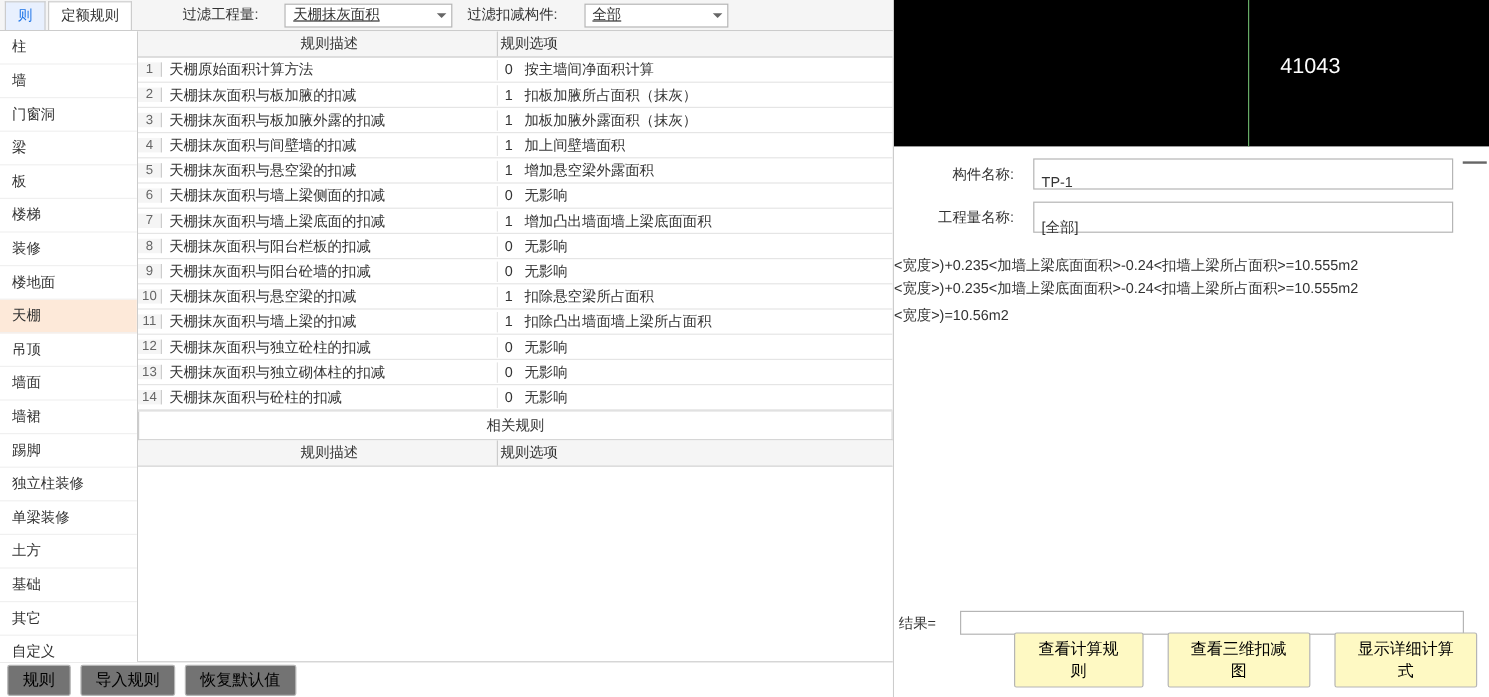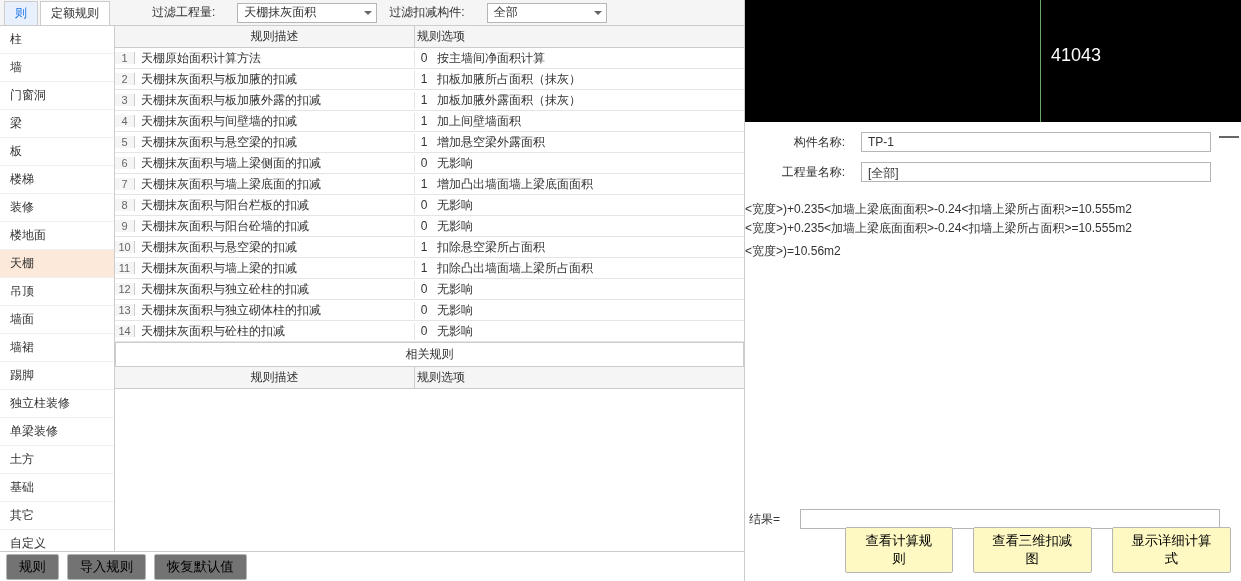--- a/index.html
+++ b/index.html
@@ -7,21 +7,21 @@
     
     .main-container { display: flex; height: 100%; }
     
     .left-panel { width: 745px; display: flex; flex-direction: column; border-right: 1px solid #ccc; background: #fff; position: relative; z-index: 10; }
     
     .top-tabs { display: flex; align-items: center; height: 26px; border-bottom: 1px solid #ccc; background: #f5f5f5; padding: 0 4px; gap: 2px; }
     .tab { padding: 3px 10px; border: 1px solid #ccc; background: #fff; cursor: pointer; border-bottom: none; }
     .tab.active { background: #e8f0fe; color: #1a73e8; }
     .filter-group { display: flex; align-items: center; gap: 22px; margin-left: 40px; }
     .filter-label { color: #333; }
-    .filter-select { height: 20px; border: 1px solid #b5b5b5; background: #fff; padding: 0 20px 0 6px; min-width: 140px; position: relative; }
+    .filter-select { height: 20px; border: 1px solid #b5b5b5; background: #fff; padding: 0 20px 0 6px; min-width: 140px; position: relative; text-decoration: underline; }
     .filter-select2 { min-width: 120px; }
     .select-arrow { position: absolute; right: 4px; top: 50%; transform: translateY(-50%); width: 0; height: 0; border-left: 4px solid transparent; border-right: 4px solid transparent; border-top: 4px solid #666; }
     
     .content-area { flex: 1; display: flex; overflow: hidden; }
     
     .sidebar { width: 115px; border-right: 1px solid #ccc; overflow-y: auto; background: #fff; }
     .sidebar-item { padding: 5px 10px; cursor: pointer; border-bottom: 1px solid #f0f0f0; }
     .sidebar-item.active { background: #fde9d9; }
     
     .rules-area { flex: 1; display: flex; flex-direction: column; overflow: hidden; }
@@ -43,29 +43,29 @@
     
     .related-table-header { display: flex; background: #f5f5f5; border-bottom: 1px solid #ccc; height: 22px; align-items: center; }
     .related-body { flex: 1; background: #fff; }
     
     .bottom-buttons { height: 30px; display: flex; align-items: center; gap: 8px; padding: 0 6px; border-top: 1px solid #ccc; background: #fff; }
     .btn { padding: 3px 12px; border: 1px solid #b5b5b5; background: #737373; cursor: pointer; border-radius: 2px; }
     
     .right-panel { flex: 1; display: flex; flex-direction: column; background: #fff; position: relative; }
     
     .viewport { height: 122px; background: #000; position: relative; }
-    .viewport-text { position: absolute; right: 140px; top: 45px; color: #fff; font-size: 18px; }
+    .viewport-text { position: absolute; right: 124px; top: 45px; color: #fff; font-size: 18px; }
     .crosshair-v { position: absolute; right: 200px; top: 0; bottom: 0; width: 1px; background: #6a6; }
     
     .minimize-btn { position: absolute; right: 2px; top: 128px; color: #666; font-size: 20px; font-weight: bold; cursor: pointer; line-height: 14px; }
     
     .detail-fields { padding: 10px 10px 0 30px; }
     .field-row { display: flex; align-items: center; margin-bottom: 10px; gap: 16px; }
     .field-label { width: 70px; text-align: right; }
-    .field-value { flex: 1; height: 20px; border: 1px solid #b5b5b5; padding: 2px 6px; max-width: 350px; }
+    .field-value { flex: 1; height: 20px; border: 1px solid #b5b5b5; padding: 12px 6px; max-width: 350px; }
     
     .formula-area { padding: 8px 4px 0 0; font-size: 12px; line-height: 1.6; }
     .formula-line { white-space: nowrap; overflow: hidden; }
     
     .result-row { position: absolute; bottom: 48px; left: 0; right: 0; display: flex; align-items: center; padding: 4px 4px; gap: 20px; }
     .result-label { }
     .result-input { flex: 1; height: 20px; border: 1px solid #b5b5b5; max-width: 420px; }
     
     .right-bottom-buttons { position: absolute; bottom: 8px; left: 0; right: 0; display: flex; gap: 20px; padding: 0 10px; justify-content: flex-start; padding-left: 100px; }
     .btn2 { padding: 4px 18px; border: 1px solid #b5b5b5; background: #fef9c3; cursor: pointer; border-radius: 2px; }

